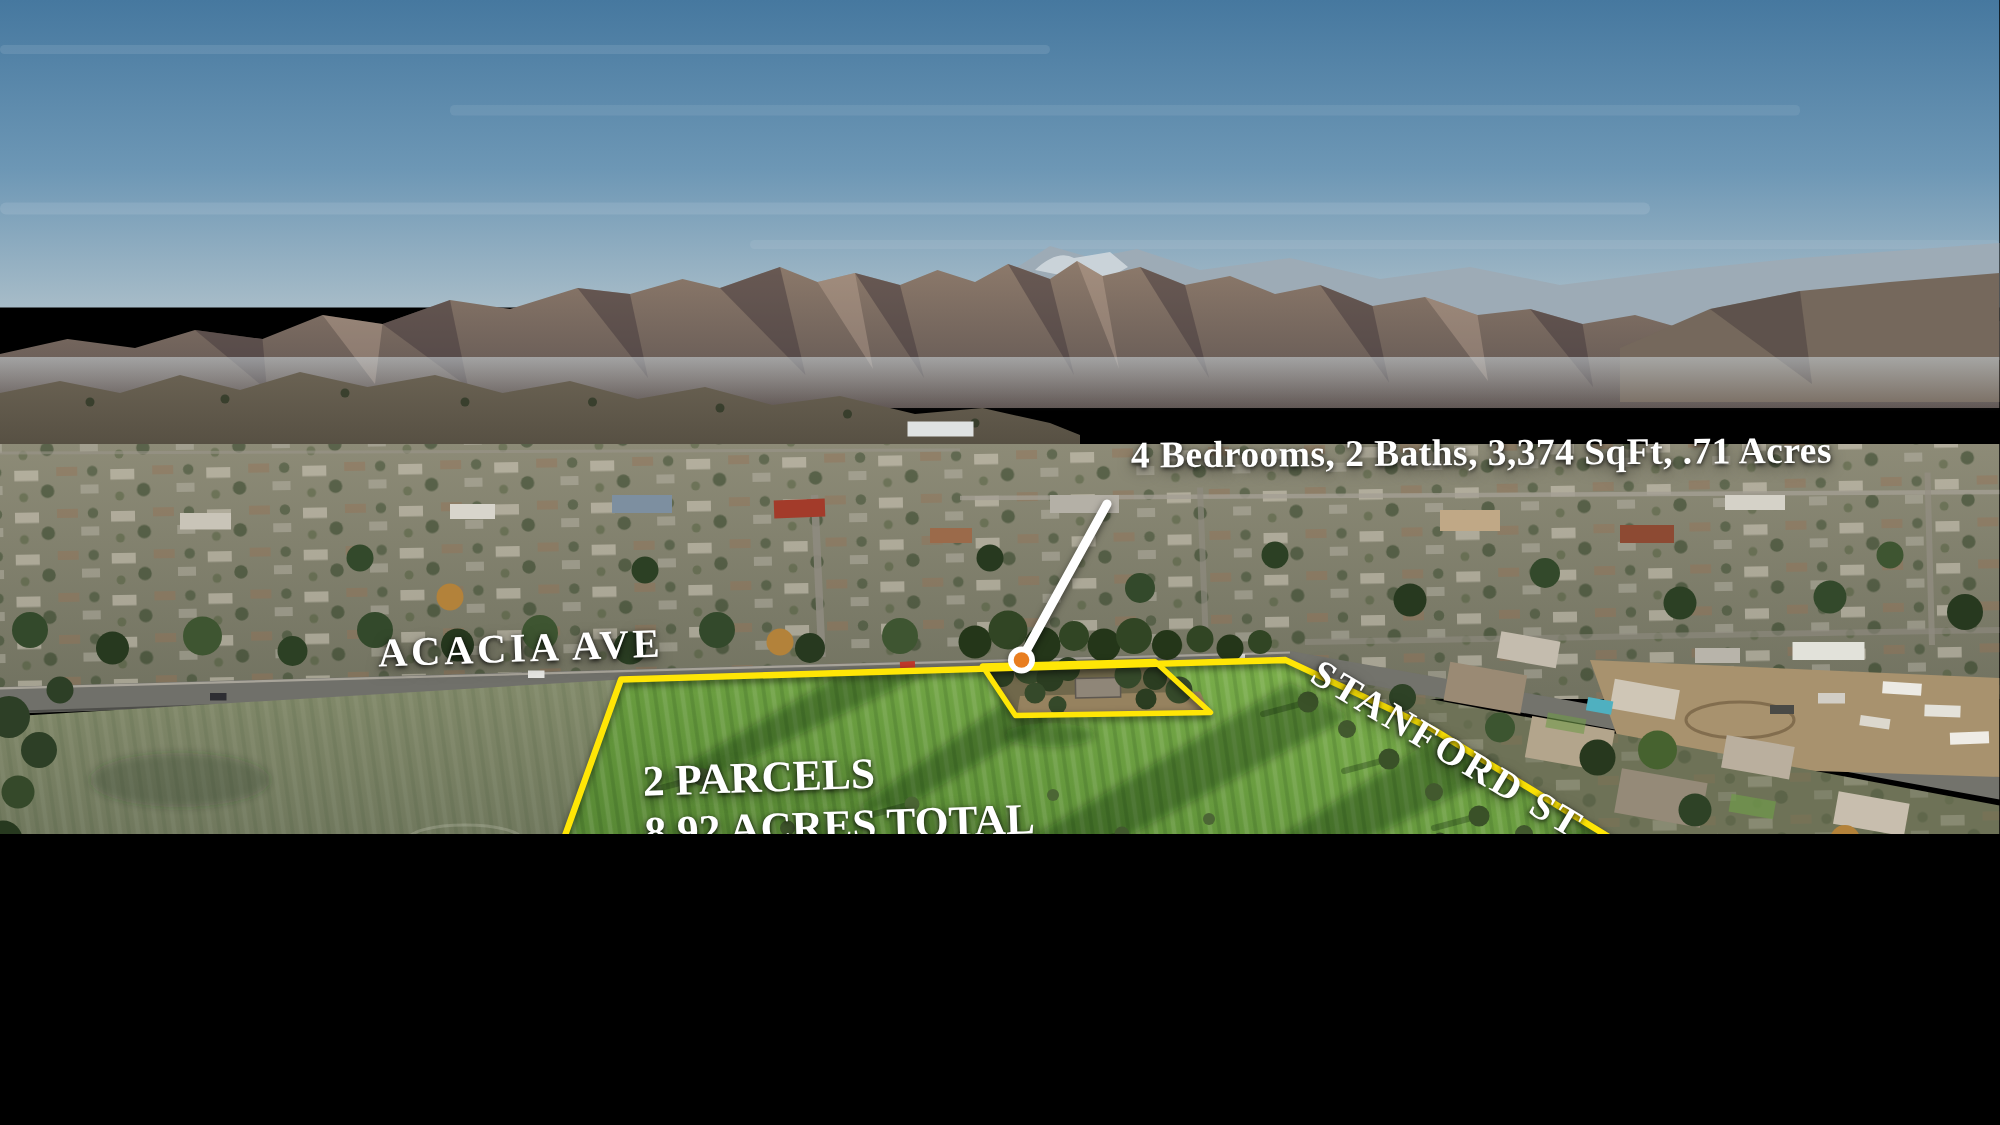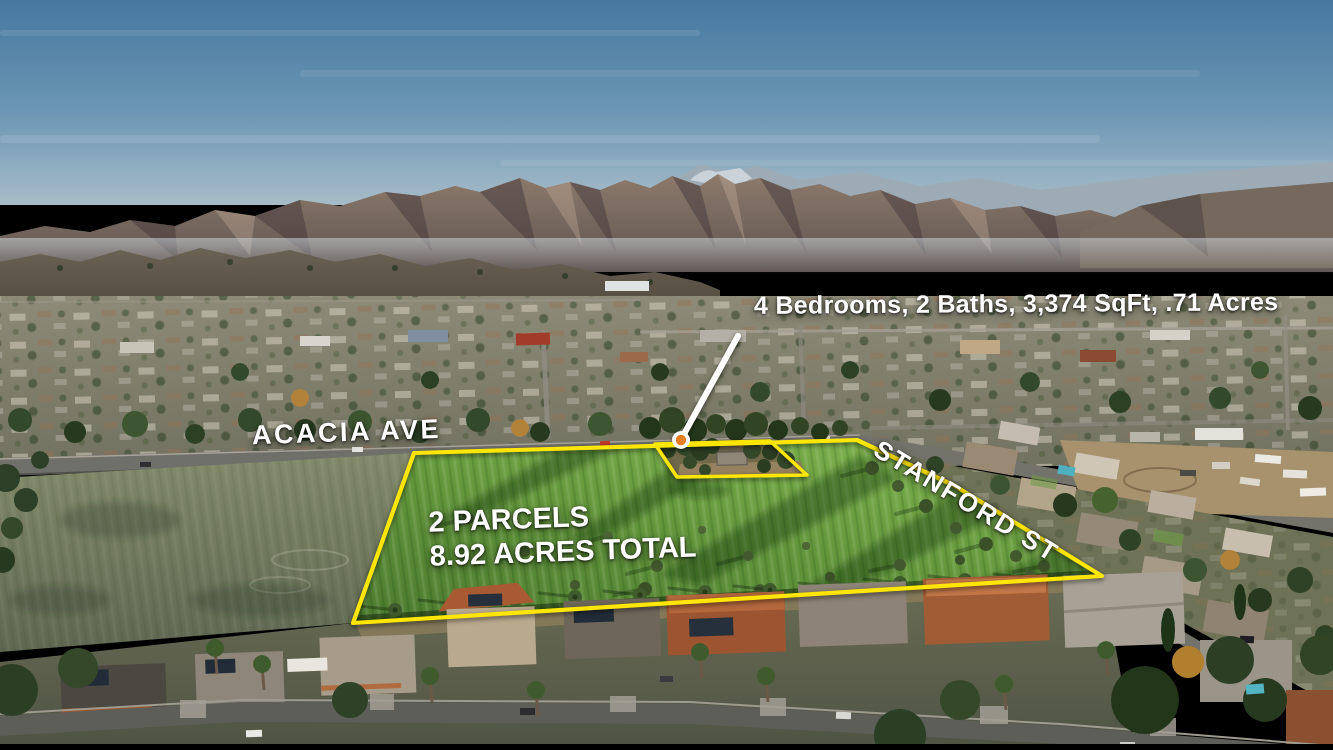--- a/index.html
+++ b/index.html
@@ -1,17 +1,17 @@
 <!DOCTYPE html>
 <html><head>
 <meta charset="utf-8">
 <style>
   html,body{margin:0;padding:0;background:#000;}
-  .stage{position:relative;width:1333px;height:744px;overflow:hidden;
-         font-family:Liberation Sans, sans-serif;}
+  .stage{position:relative;width:1333px;height:556px;overflow:hidden;
+         font-family:Liberation Serif, serif;}
   .scene{position:absolute;inset:0;display:block;}
   .txt{position:absolute;color:#fff;font-weight:700;white-space:nowrap;
        text-shadow:0 1px 3px rgba(0,0,0,.85),0 3px 9px rgba(0,0,0,.55);}
   #property-details{left:754px;top:289px;font-size:25px;letter-spacing:.3px;transform:rotate(-.4deg);}
   #acacia{left:252px;top:417px;font-size:27px;letter-spacing:2.5px;transform:rotate(-2deg);}
   #stanford{left:884px;top:434px;font-size:26px;letter-spacing:2.5px;
             transform:rotate(31deg);transform-origin:left top;}
   #parcels{left:429px;top:500px;font-size:29px;line-height:34px;transform:rotate(-2deg);}
   #annotations{filter:drop-shadow(0 2px 2.5px rgba(0,0,0,.55));}
   .soft{filter:url(#soft);}

